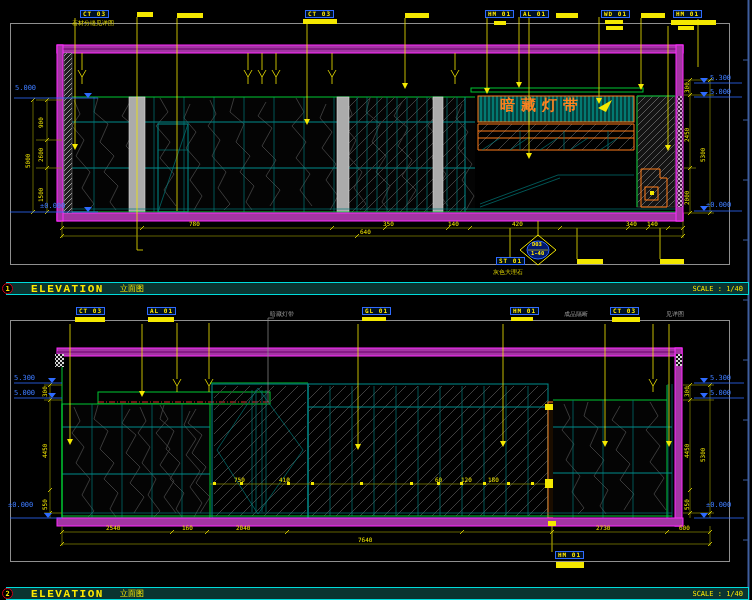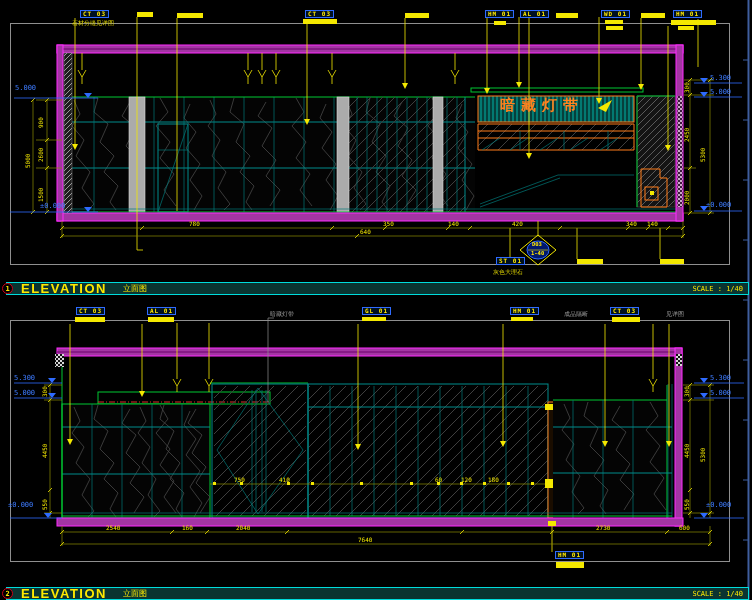--- a/index.html
+++ b/index.html
@@ -10,21 +10,21 @@
   .dim{font-size:6px}
   .rot{transform:rotate(-90deg);transform-origin:0 0}
   .tag{font-size:6px;font-weight:700;color:#ffe900;border:1px solid #2f6bff;background:#00101f;padding:0 2px;letter-spacing:1px}
   .lvl{font-size:7px;font-weight:400;color:#3d7bff;letter-spacing:0}
   .note{font-size:6px;color:#d8ce00}
   .noteg{font-size:6px;color:#9a9a9a}
   .sign{font-size:15px;font-weight:700;color:#ff821e;letter-spacing:6px;font-family:"DejaVu Sans",sans-serif}
   .dia{font-size:5.5px;font-weight:700;color:#ffe900}
   .tbar{position:absolute;left:6px;width:743px;height:13px;border:1px solid #00dcdc;background:#0a3431;display:flex;align-items:center;box-sizing:border-box}
   .tnum{position:absolute;left:-5px;top:0;width:11px;height:11px;border:1px solid #d00018;border-radius:50%;color:#ffe900;font-size:7px;font-weight:700;display:flex;align-items:center;justify-content:center;background:#000;box-sizing:border-box}
-  .ttitle{color:#ffe900;font-weight:700;font-size:13px;margin-left:14px;letter-spacing:1.5px;font-family:Liberation Sans, sans-serif}
+  .ttitle{color:#ffe900;font-weight:700;font-size:11px;margin-left:24px;letter-spacing:1.5px;font-family:Liberation Mono, monospace}
   .tcn{color:#ffe900;font-size:8px;margin-left:16px}
   .tscale{margin-left:auto;margin-right:5px;color:#ffe900;font-size:7px}
   .teal{stroke:#008b8b;fill:none;stroke-width:1}
   .tealt{stroke:#007a7a;fill:none;stroke-width:.7}
   .green{stroke:#00c832;fill:none;stroke-width:1}
   .yel{stroke:#f4e800;fill:none;stroke-width:.8}
   .olv{stroke:#8c8c00;fill:none;stroke-width:.7}
   .org{stroke:#ff7d1a;fill:none;stroke-width:1}
   .blu{stroke:#2e6bff;fill:none;stroke-width:.8}
   .frame{stroke:#8f8f8f;fill:none;stroke-width:1}

